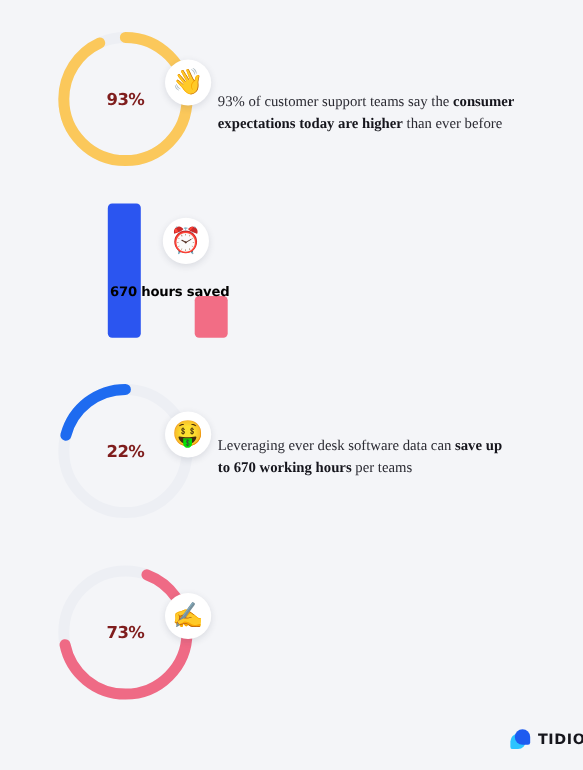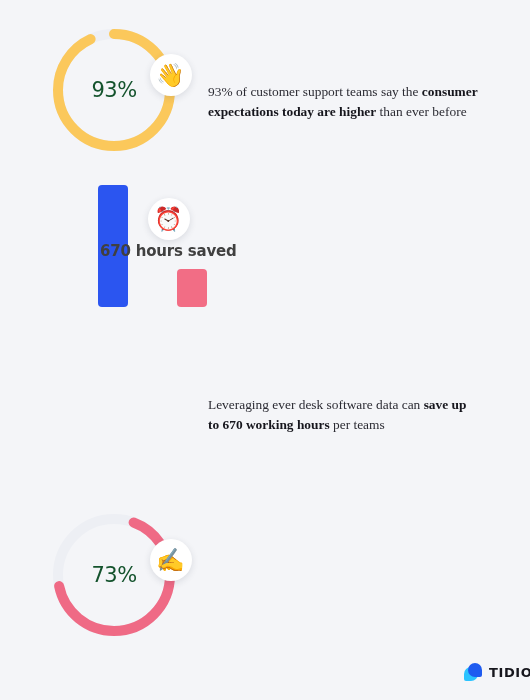--- a/index.html
+++ b/index.html
@@ -22,21 +22,21 @@
   .viz{position:absolute;left:40px;top:0;width:160px;height:140px;}
   .donut{position:absolute;left:12px;top:8px;width:124px;height:124px;}
   .donut svg{display:block;width:124px;height:124px;transform:rotate(-90deg);}
   .donut .track{fill:none;stroke:#EDEFF4;stroke-width:10;}
   .donut .val{fill:none;stroke-width:10;stroke-linecap:round;}
 
   .pct{
     position:absolute;left:0;top:0;width:124px;height:124px;
     display:flex;align-items:center;justify-content:center;
     font-family:"DejaVu Sans",sans-serif;
-    font-weight:normal;font-size:21px;color:#14532d;
+    font-weight:bold;font-size:15px;color:#7f1d1d;
     letter-spacing:-0.5px;
   }
 
   .badge{
     position:absolute;width:42px;height:42px;border-radius:50%;
     background:#FFFFFF;
     box-shadow:0 2px 7px rgba(40,45,70,0.13);
     display:flex;align-items:center;justify-content:center;
     font-family:"DejaVu Sans",sans-serif;font-size:23px;line-height:1;
   }
@@ -44,29 +44,29 @@
   .badge-3{left:110px;top:34px;}
   .badge-4{left:110px;top:34px;}
   .badge-2{left:108px;top:18px;}
 
   
   .bars{position:absolute;left:0;top:0;width:200px;height:140px;}
   .bar{position:absolute;bottom:13px;border-radius:4px;}
   .bar-blue{left:58px;width:30px;height:122px;background:#2B55F0;}
   .bar-pink{left:137px;width:30px;height:38px;background:#F26D85;}
   .bar-label{
-    position:absolute;left:60px;top:62px;width:150px;
+    position:absolute;left:60px;top:78px;width:150px;
     font-family:"DejaVu Sans",sans-serif;
-    font-weight:bold;font-size:15px;color:#404040;
+    font-weight:bold;font-size:12px;color:#000000;
     letter-spacing:-0.2px;white-space:nowrap;
   }
 
   
   .copy{
-    position:absolute;left:208px;width:272px;
+    position:absolute;left:198px;width:272px;
     font-family:"Liberation Serif",serif;
     font-size:13.4px;line-height:1.48;color:#2B2B33;
   }
   .copy b{font-weight:bold;color:#16161D;}
   .copy-1{top:62px;}
   .copy-2{top:215px;}
 
   
   .logo{position:absolute;left:464px;top:663px;display:flex;align-items:center;gap:6px;}
   .logo-mark{position:relative;width:19px;height:19px;}
@@ -114,20 +114,33 @@
         <div class="bar bar-pink"></div>
         <div class="bar-label">670 hours saved</div>
       </div>
       <div class="badge badge-2">⏰</div>
     </div>
     <div class="copy copy-2">
       <span>Leveraging ever desk software data can </span><b>save up to 670 working hours</b><span> per teams</span>
     </div>
   </div>
 
+  <div class="row row-3">
+    <div class="viz">
+      <div class="donut">
+        <svg viewBox="0 0 124 124">
+          <circle class="track" cx="62" cy="62" r="56"></circle>
+          <circle class="val" cx="62" cy="62" r="56" stroke="#1E6BF0" stroke-dasharray="77.4 351.9" stroke-dashoffset="-278"></circle>
+        </svg>
+        <div class="pct">22%</div>
+      </div>
+      <div class="badge badge-3">🤑</div>
+    </div>
+
+  </div>
 
   <div class="row row-4">
     <div class="viz">
       <div class="donut">
         <svg viewBox="0 0 124 124">
           <circle class="track" cx="62" cy="62" r="56"></circle>
           <circle class="val" cx="62" cy="62" r="56" stroke="#EF6A85" stroke-dasharray="232.3 351.9" stroke-dashoffset="-20"></circle>
         </svg>
         <div class="pct">73%</div>
       </div>

